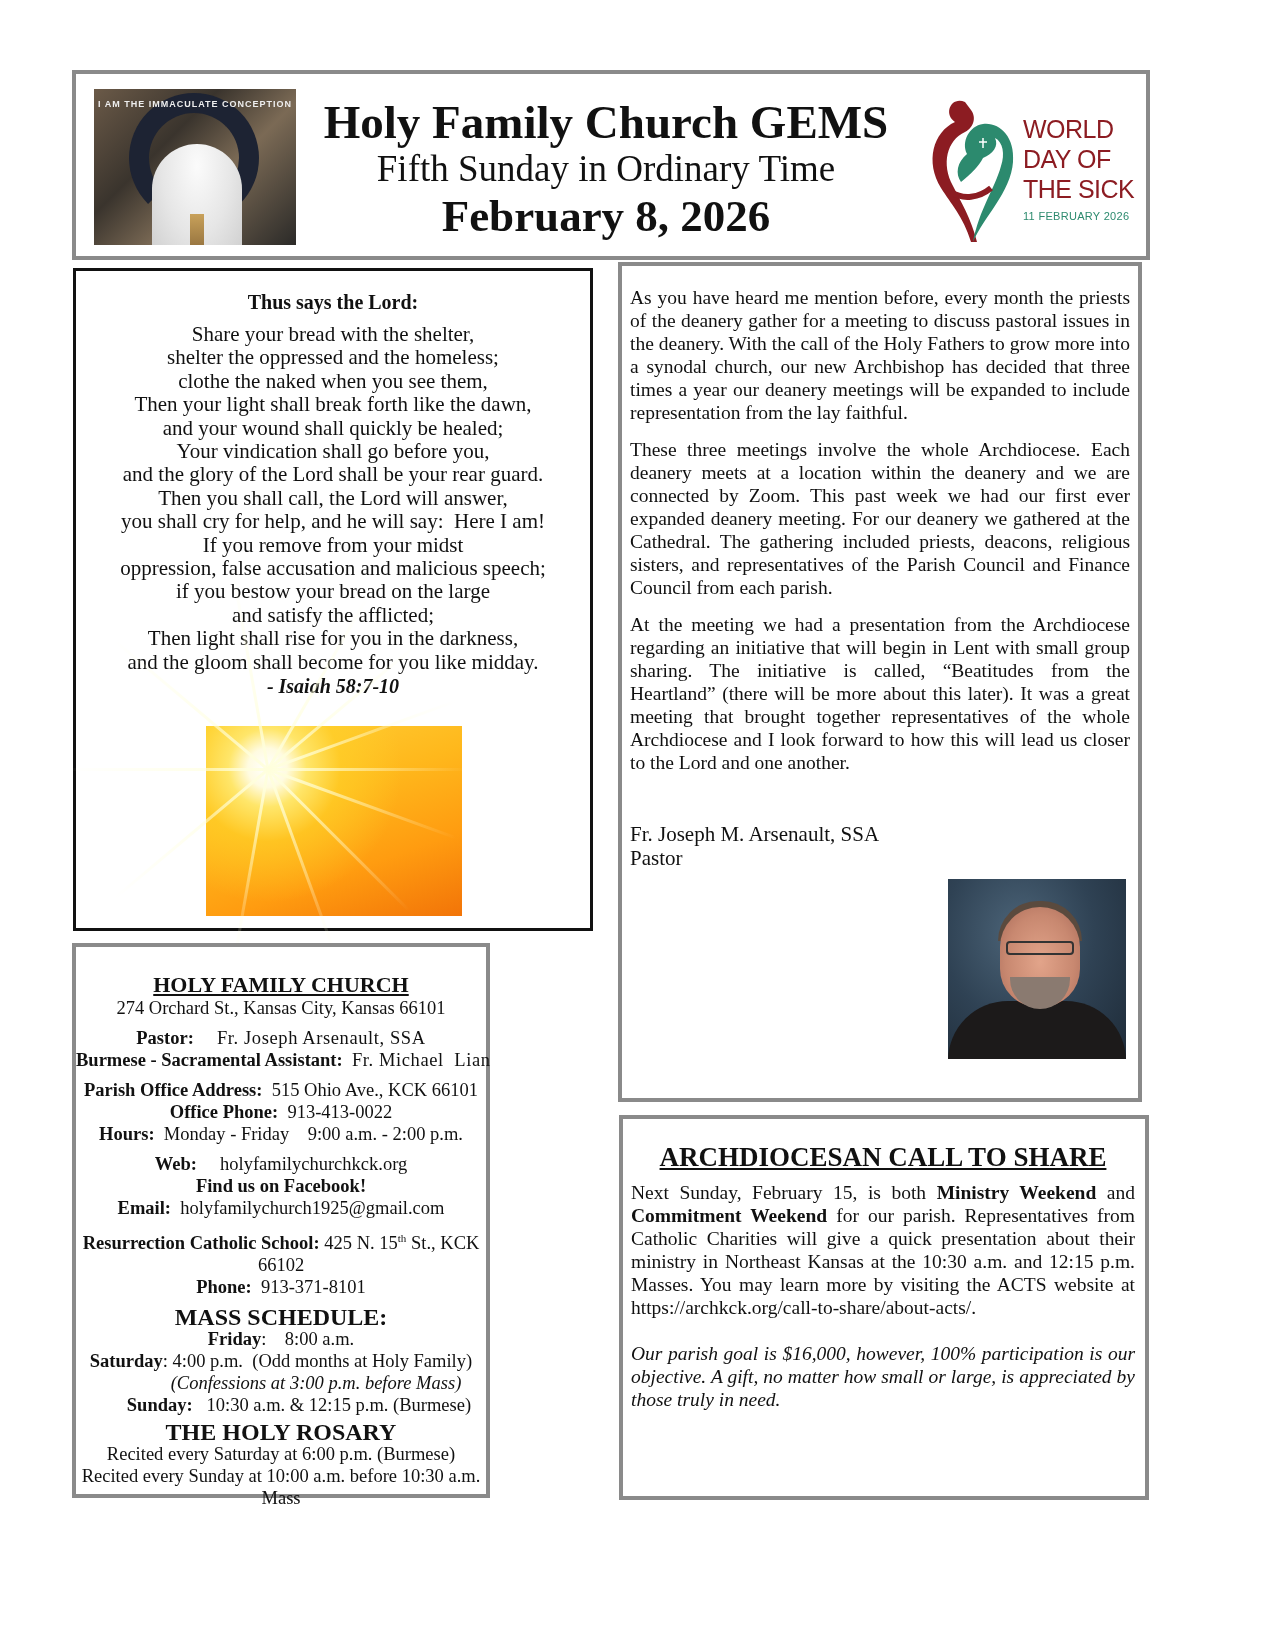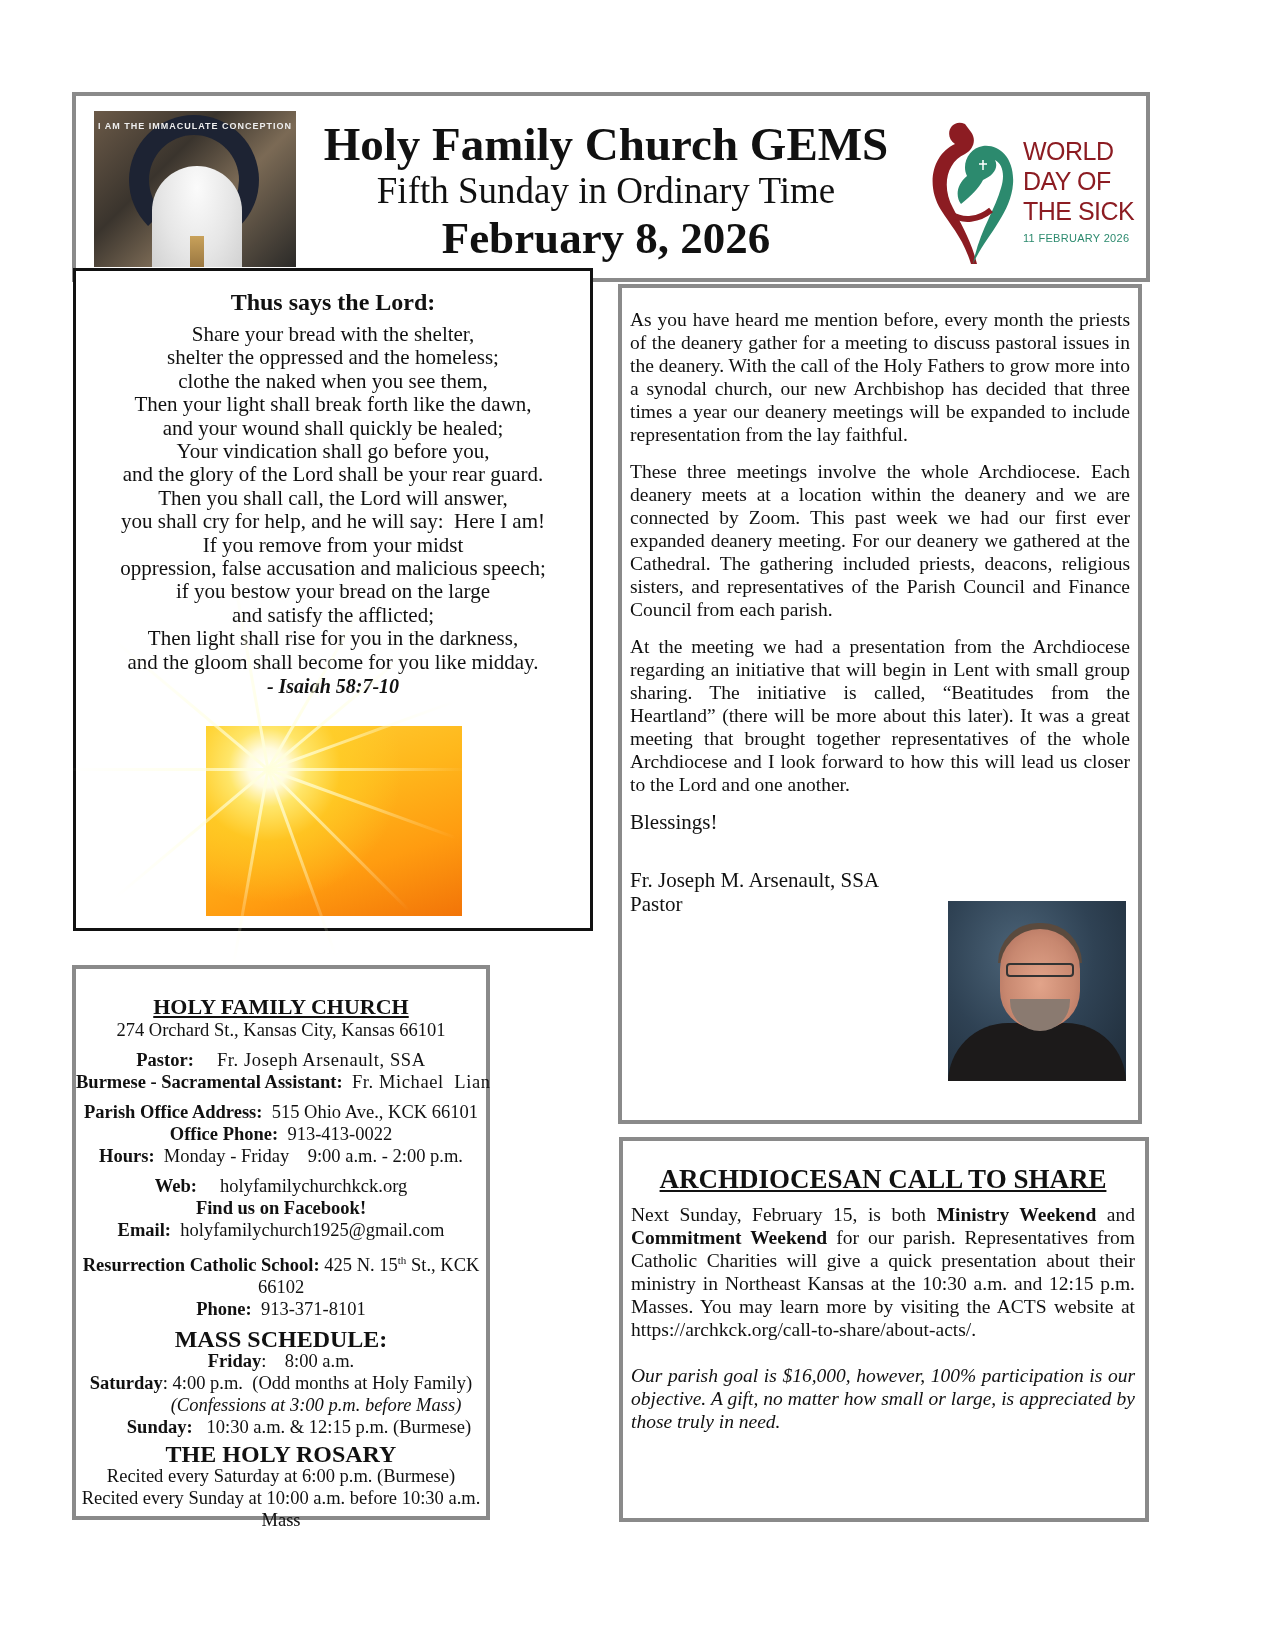--- a/index.html
+++ b/index.html
@@ -1,19 +1,19 @@
 <!DOCTYPE html>
 <html><head>
 <meta charset="utf-8">
 <style>
   * { box-sizing: border-box; margin: 0; padding: 0; }
   html, body { width: 1275px; height: 1651px; background: #ffffff; }
   body { position: relative; font-family: "Liberation Serif", "DejaVu Serif", serif; color: #111; }
 
-  .box-gray { position: absolute; border: 4px solid #8a8a8a; background: #fff; margin-top: 22px; }
+  .box-gray { position: absolute; border: 4px solid #8a8a8a; background: #fff; }
   .box-black { position: absolute; border: 3px solid #111; background: #fff; }
 
   
   #header { left: 72px; top: 70px; width: 1078px; height: 190px; }
   .hdr-photo { position: absolute; left: 18px; top: 15px; width: 202px; height: 156px;
     background: linear-gradient(135deg, #6b5a48 0%, #3a342d 35%, #7b6a55 60%, #2b2a28 100%); overflow: hidden; }
   .hdr-photo .arch { position: absolute; left: 35px; top: 4px; width: 130px; height: 130px; border-radius: 50%;
     border: 20px solid #1d2333; border-bottom-color: transparent; }
   .hdr-photo .arch-text { position: absolute; left: 0; top: 10px; width: 202px; text-align: center;
     font-family: "Liberation Sans", sans-serif; font-size: 9px; font-weight: bold; color: #eee; letter-spacing: 1px; }
@@ -27,21 +27,21 @@
   .hdr-title .t2 { font-size: 37px; line-height: 42px; }
   .hdr-title .t3 { font-size: 45px; font-weight: bold; line-height: 52px; }
   .hdr-logo { position: absolute; left: 845px; top: 18px; width: 220px; height: 155px; }
   .hdr-logo .logo-text { position: absolute; left: 102px; top: 22px; font-family: "Liberation Sans", sans-serif;
     color: #8c1c22; font-size: 25px; line-height: 30px; font-weight: normal; letter-spacing: -0.5px; }
   .hdr-logo .logo-date { position: absolute; left: 102px; top: 118px; font-family: "Liberation Sans", sans-serif;
     color: #2c8a6e; font-size: 11px; letter-spacing: 0.3px; }
 
   
   #scripture { left: 73px; top: 268px; width: 520px; height: 663px; padding-top: 18px; text-align: center; }
-  .scr-heading { font-size: 24px; font-weight: bold; line-height: 26px; margin-bottom: 8px; }
+  .scr-heading { font-size: 20px; font-weight: bold; line-height: 26px; margin-bottom: 8px; }
   .scr-lines { font-size: 21px; line-height: 23.4px; }
   .scr-cite { font-size: 20px; font-weight: bold; font-style: italic; line-height: 24px; }
   .sun-img { position: absolute; left: 130px; top: 455px; width: 256px; height: 190px;
     background:
       radial-gradient(circle at 24% 22%, #ffffff 0%, #fffbe0 8%, #ffe66a 16%, rgba(255,210,40,0.6) 30%, rgba(255,180,20,0) 55%),
       linear-gradient(160deg, #ffd23a 0%, #ffb81c 40%, #ff9c10 70%, #f27408 100%); }
   .sun-img .ray { position: absolute; left: 62px; top: 42px; width: 200px; height: 3px;
     background: linear-gradient(90deg, rgba(255,255,220,0.9), rgba(255,255,220,0)); transform-origin: 0 50%; }
 
   
@@ -169,21 +169,20 @@
   <div style="height:5px"></div>
   <div class="ci-sub">THE HOLY ROSARY</div>
   <div class="ci-line">Recited every Saturday at 6:00 p.m. (Burmese)</div>
   <div class="ci-line">Recited every Sunday at 10:00 a.m. before 10:30 a.m. Mass</div>
 </div>
 
 <div id="keeping" class="box-gray">
   <p class="kt-para">As you have heard me mention before, every month the priests of the deanery gather for a meeting to discuss pastoral issues in the deanery.  With the call of the Holy Fathers to grow more into a synodal church, our new Archbishop has decided that three times a year our deanery meetings will be expanded to include representation from the lay faithful.</p>
   <p class="kt-para">These three meetings involve the whole Archdiocese. Each deanery meets at a location within the deanery and we are connected by Zoom.  This past week we had our first ever expanded deanery meeting.  For our deanery we gathered at the Cathedral.  The gathering included priests, deacons, religious sisters, and representatives of the Parish Council and Finance Council from each parish.</p>
   <p class="kt-para">At the meeting we had a presentation from the Archdiocese regarding an initiative that will begin in Lent with small group sharing.  The initiative is called, “Beatitudes from the Heartland” (there will be more about this later). It was a great meeting that brought together representatives of the whole Archdiocese and I look forward to how this will lead us closer to the Lord and one another.</p>
-  <div class="kt-sign">Blessings!</div>
   <div style="height:34px"></div>
   <div class="kt-sign">Fr. Joseph M. Arsenault, SSA</div>
   <div class="kt-sign">Pastor</div>
   <div class="pastor-photo">
     <div class="robe"></div>
     <div class="hair"></div>
     <div class="face"></div>
     <div class="glasses"></div>
     <div class="beard"></div>
   </div>

